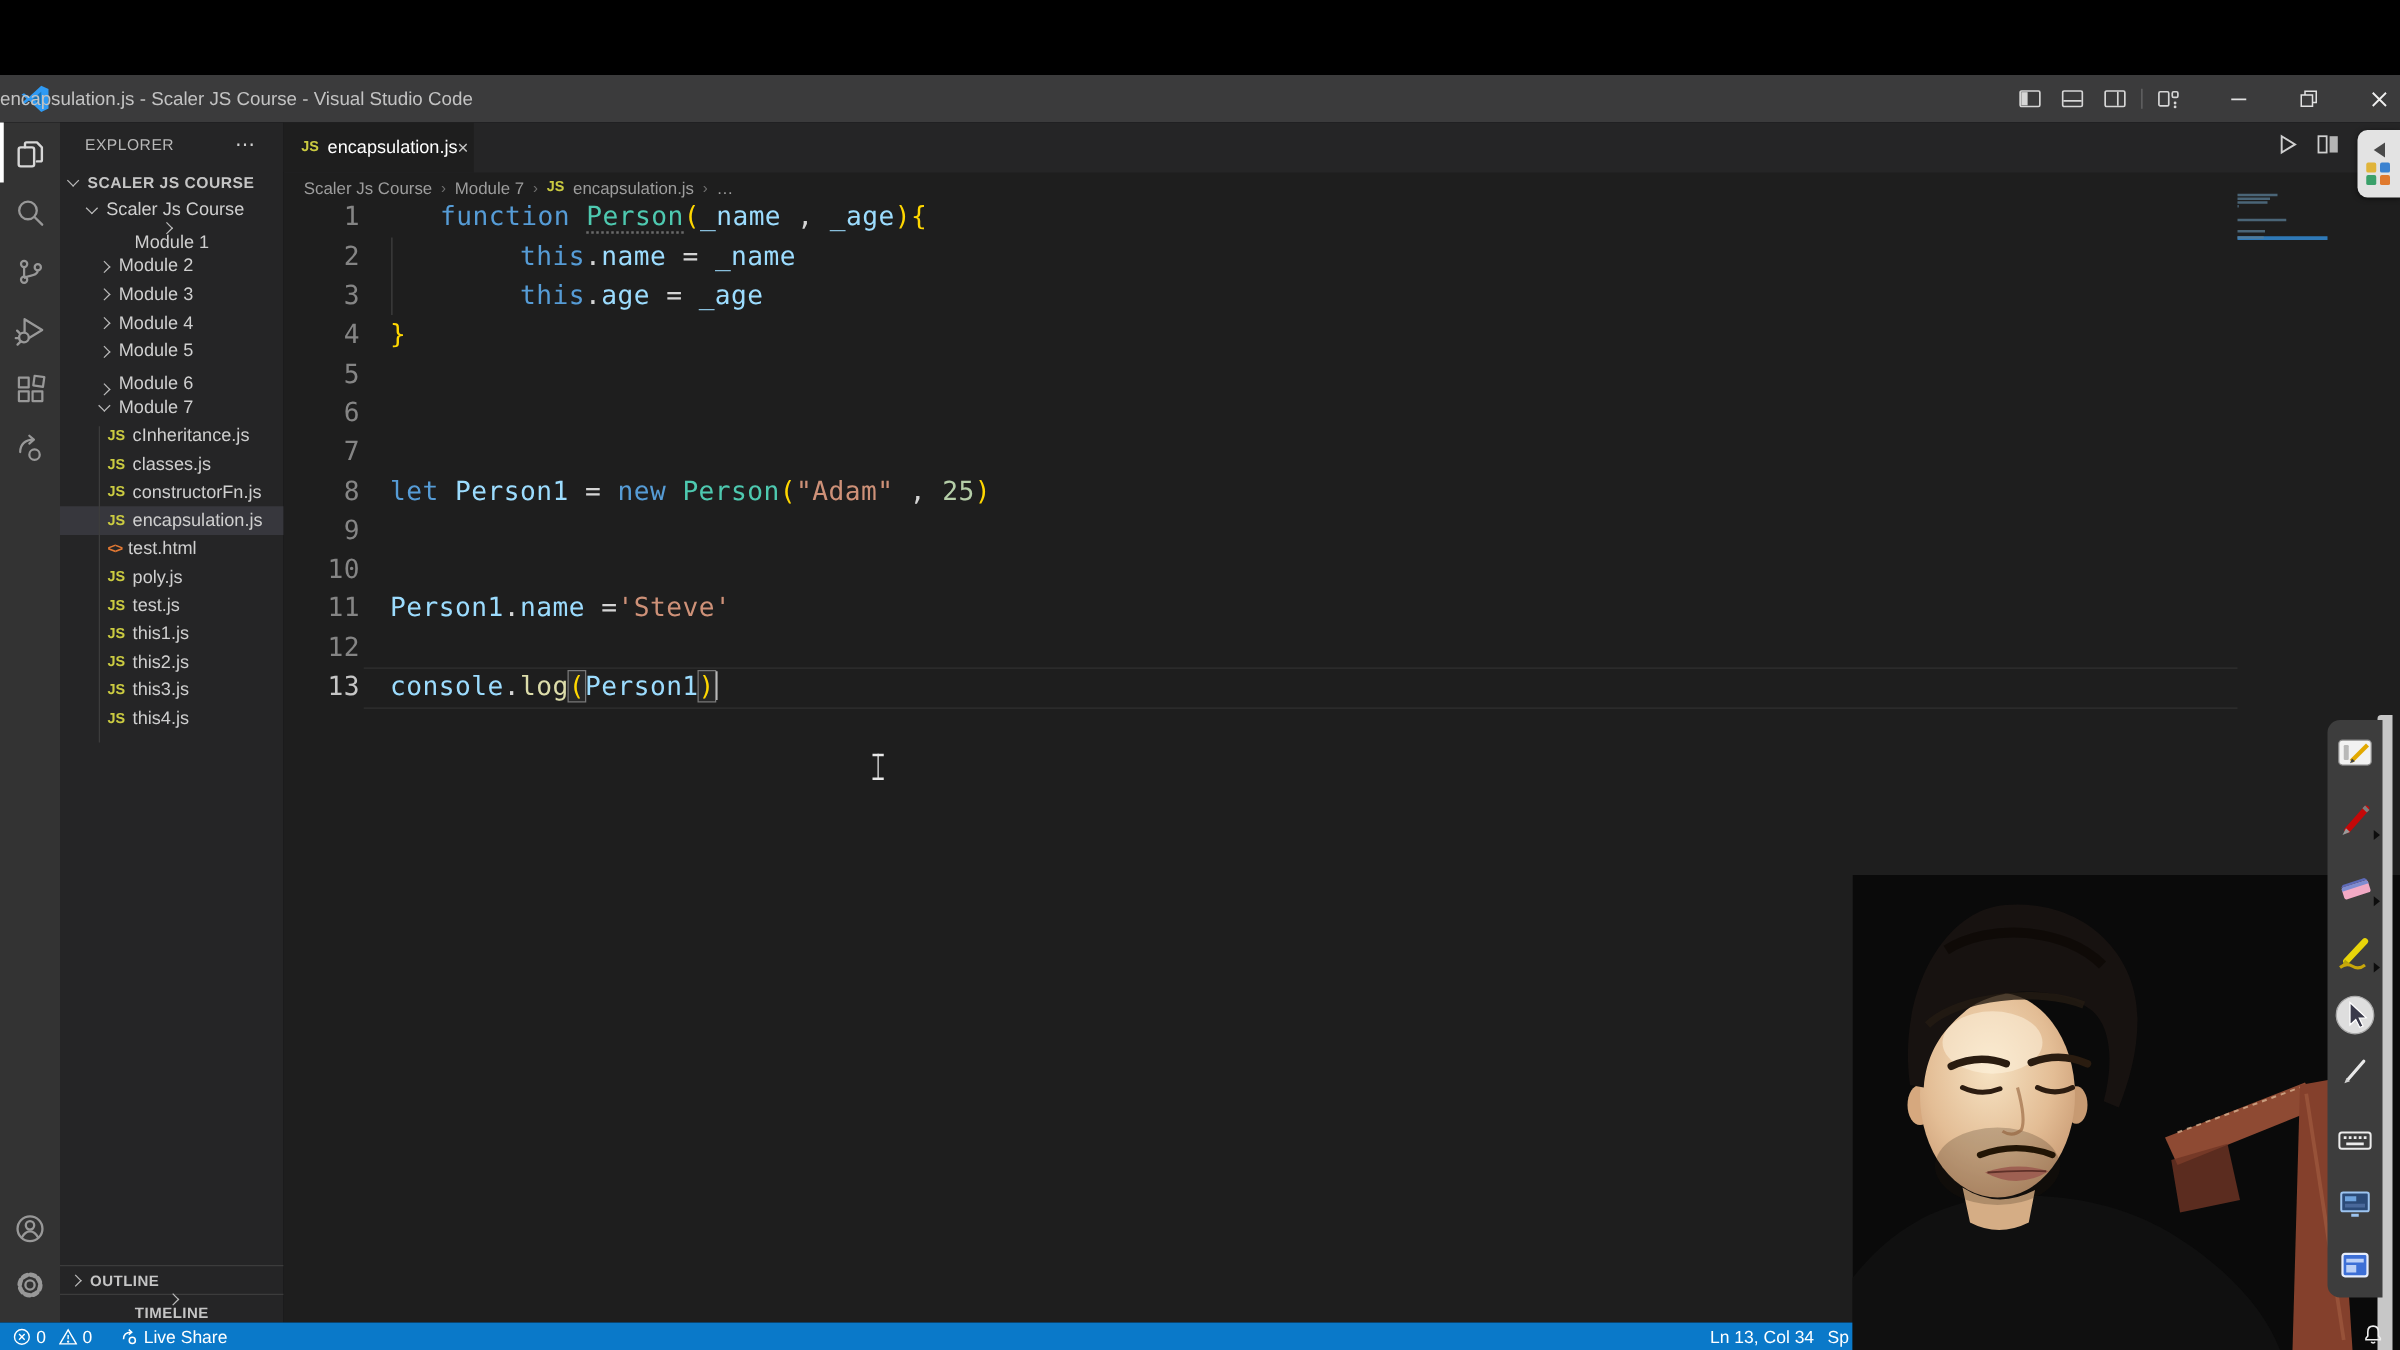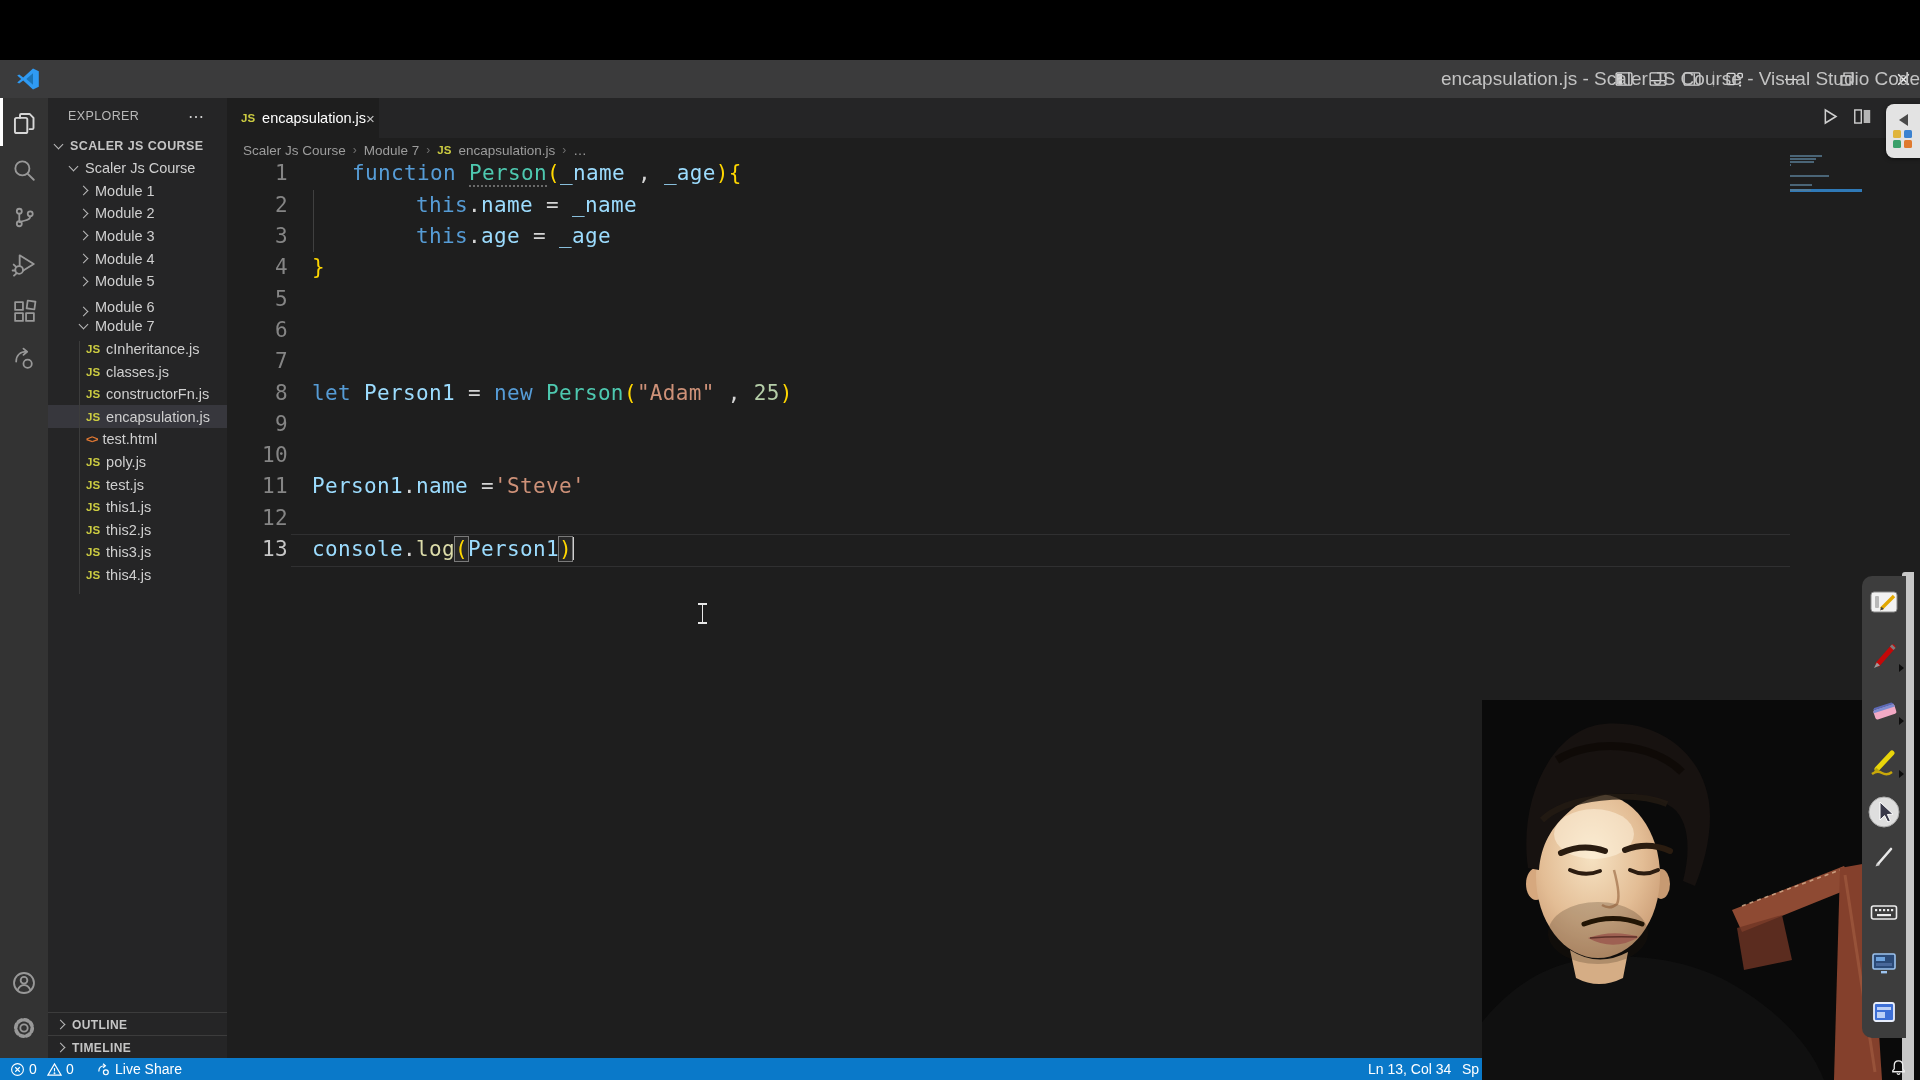--- a/index.html
+++ b/index.html
@@ -4,21 +4,21 @@
 <style>
   html,body{margin:0;padding:0;background:#000;}
   body{width:1920px;height:1080px;position:relative;overflow:hidden;
        font-family:"Liberation Sans",sans-serif;color:#ccc;-webkit-font-smoothing:antialiased;}
 
   
   #titlebar{position:absolute;left:0;top:60px;width:1920px;height:38px;background:#3b3b3c;
             display:flex;align-items:center;}
   #vscode-logo{width:24px;height:24px;margin:0 14px 0 16px;flex:0 0 auto;}
   .menu-item{padding:0 12px;font-size:15px;color:#cfcfcf;line-height:38px;cursor:default;}
-  #window-title{position:absolute;left:0;right:0;text-align:right;font-size:19px;color:#c3c3c3;pointer-events:none;}
+  #window-title{position:absolute;left:0;right:0;text-align:left;font-size:15px;color:#c3c3c3;pointer-events:none;}
   #tb-controls{margin-left:auto;display:flex;align-items:center;height:38px;}
   .tb-ic{width:34px;height:38px;display:flex;align-items:center;justify-content:center;}
   .tb-sep{width:1px;height:16px;background:#6a6a6a;margin:0 4px;}
   .tb-gap{width:22px;}
 
   
   #activitybar{position:absolute;left:0;top:98px;width:48px;height:960px;background:#333333;}
   .ab-icon{position:absolute;left:0;width:48px;height:46px;display:flex;align-items:center;justify-content:center;opacity:.62;}
   .ab-icon.active{opacity:1;}
   #ab-indicator{position:absolute;left:0;top:0;width:2.5px;height:48px;background:#fff;}
@@ -218,21 +218,21 @@
       <div class="tree-row root" style="top: 36px;">
         <span style="width:7px;flex:0 0 auto;"></span>
         <span class="chev down" style="margin-right:8px;"></span>
         <span class="lbl">SCALER JS COURSE</span>
       </div>
       <div class="tree-row" style="top: 58.6px;">
         <span style="width:22px;flex:0 0 auto;"></span>
         <span class="chev down" style="margin-right:8px;"></span>
         <span class="lbl">Scaler Js Course</span>
       </div>
-      <div class="tree-row" style="top: 81.2px;">
+      <div class="tree-row" style="top: 81.2px; flex-direction: column;">
         <span style="width:32px;flex:0 0 auto;"></span>
         <span class="chev right" style="margin-right:8px;"></span>
         <span class="lbl">Module 1</span>
       </div>
       <div class="tree-row" style="top: 103.8px;">
         <span style="width:32px;flex:0 0 auto;"></span>
         <span class="chev right" style="margin-right:8px;"></span>
         <span class="lbl">Module 2</span>
       </div>
       <div class="tree-row" style="top: 126.4px;">
@@ -314,21 +314,21 @@
         <span style="width:38px;flex:0 0 auto;"></span>
         <span class="badge-js">JS</span>
         <span class="lbl">this4.js</span>
       </div>
     </div>
   <div id="tree-guide"></div>
   <div class="sb-bottom" style="top:914px;">
     <span class="chev right"></span>
       <span>OUTLINE</span>
     </div>
-  <div class="sb-bottom" style="top:937px;">
+  <div class="sb-bottom" style="top:937px;flex-direction:column;">
     <span class="chev right"></span>
       <span>TIMELINE</span>
     </div>
 </div>
 
 <div id="editor">
   <div id="tabbar">
     <div id="tab-active">
       <span class="badge-js">JS</span>
       <span class="lbl">encapsulation.js</span>

